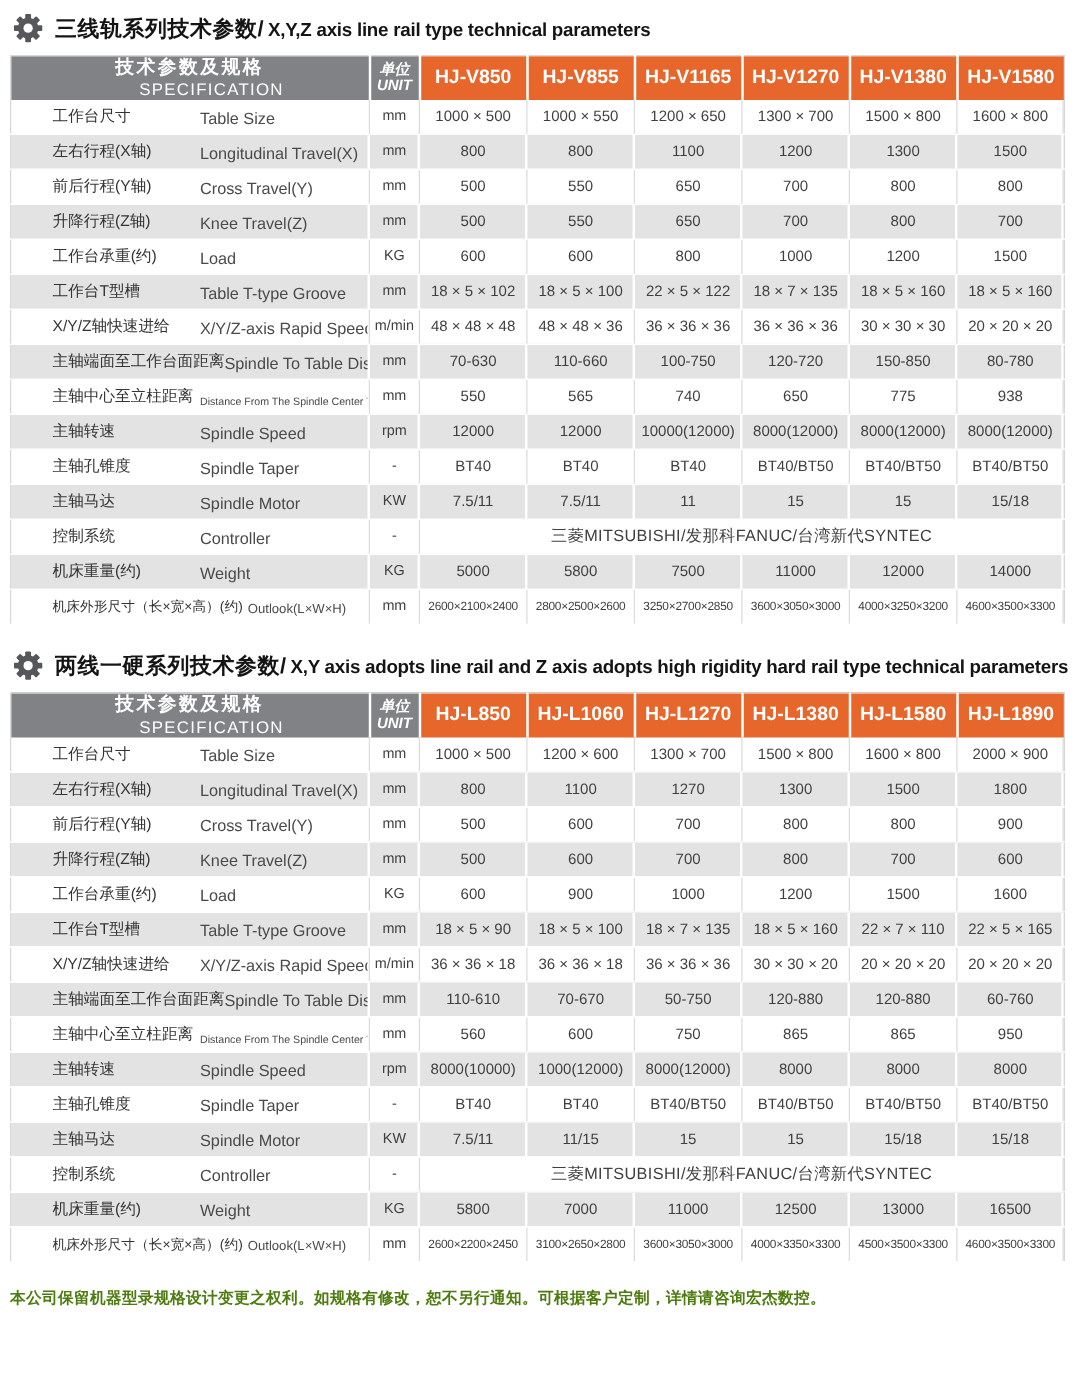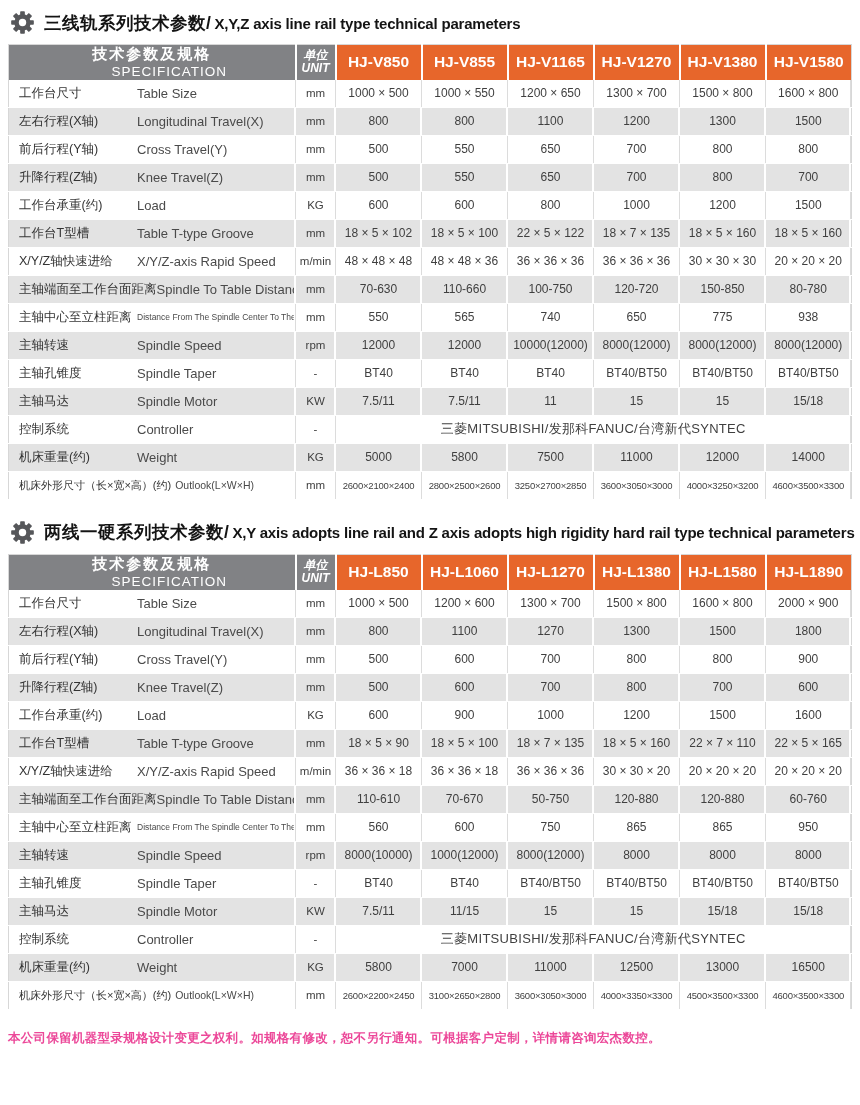--- a/index.html
+++ b/index.html
@@ -21,32 +21,32 @@
   th.spec-h,th.unit-h{background:var(--gray,#818285);color:#fff;}
   .h-zh{font-size:15px;font-weight:bold;letter-spacing:2px;line-height:1.25;}
   .h-en{font-size:13.5px;font-weight:normal;letter-spacing:1px;line-height:1.2;padding-left:35px;}
   .h-zh-sm{font-size:12px;font-weight:bold;line-height:1.15;font-style:italic;}
   th.model-h{background:var(--orange,#e7662b);color:#fff;font-size:15.5px;font-weight:bold;letter-spacing:0;}
 
   tbody td{height:27px;padding:0 2px;font-size:12px;color:#3f3f3f;text-align:center;
            border-bottom:1px solid #fff;box-shadow:inset -1px 0 0 #dcdcdc;vertical-align:middle;}
   tbody tr:nth-child(even) td{background:var(--stripe,#e3e3e3);box-shadow:inset -2px 0 0 #fff;}
   td.label-cell{text-align:left;padding-left:10px;overflow:hidden;}
-  .lab{display:flex;align-items:center;overflow:hidden;}
+  .lab{display:flex;align-items:flex-end;overflow:hidden;margin-left:23px;}
   .lab .zh{min-width:118px;flex:none;font-size:12.5px;color:#333;white-space:nowrap;}
   .lab .en{font-size:13px;color:#4a4a4a;white-space:nowrap;}
   .lab .en.en-sm{font-size:8.5px;}
   td.lab-sm .zh{min-width:0;font-size:11px;margin-right:4px;}
   td.lab-sm .en{font-size:10.5px;}
   td.unit-cell{font-size:11.5px;padding:0 1px;}
   td.value-cell.val-sm{font-size:9.5px;letter-spacing:-0.2px;}
   td.span-cell{font-size:13px;letter-spacing:.3px;}
 
   
-  .f-zh{margin:12px 0 3px 0;font-size:12.5px;font-weight:bold;color:#ec4899;letter-spacing:.3px;}
+  .f-zh{margin:12px 0 3px 0;font-size:12.5px;font-weight:bold;color:#4d7c0f;letter-spacing:.3px;}
   .f-en{margin:0;font-size:12px;color:#555;line-height:1.3;max-width:852px;}
 </style>
 </head>
 <body>
 
 <div class="page">
 
   <section>
     <header class="sec-title">
       <span class="gear">

